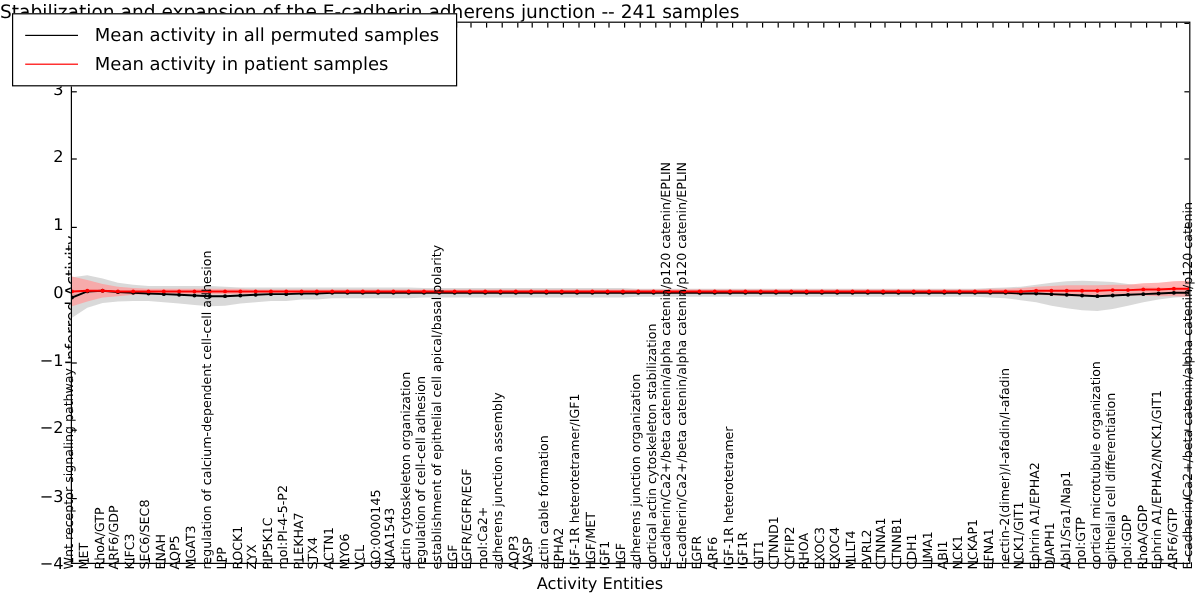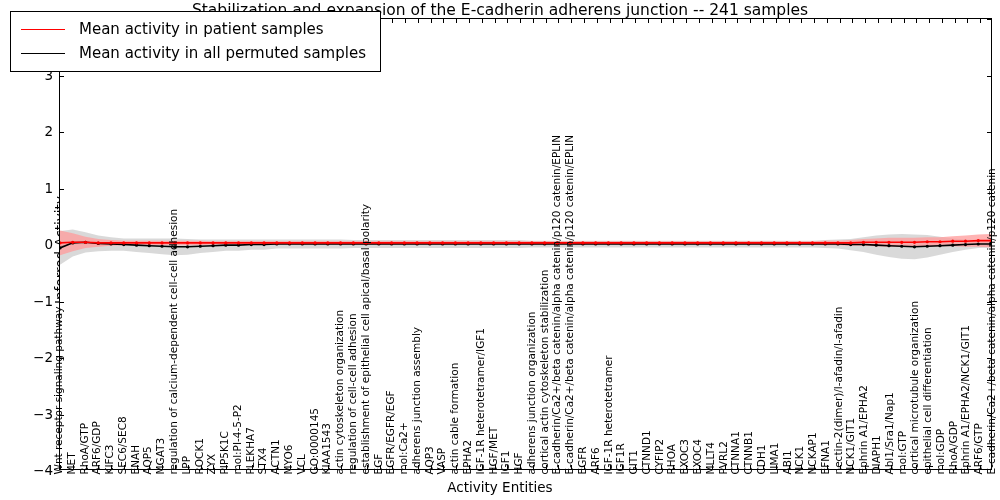--- a/index.html
+++ b/index.html
@@ -7,21 +7,21 @@
     width:1000px;height:500px;
     background:#ffffff;
     font-family:"DejaVu Sans", sans-serif;
     overflow:hidden;
   }
   #fig{position:relative;width:1000px;height:500px;}
 
   
   .title{
     position:absolute;left:0;top:1px;width:1000px;
-    text-align:center;font-size:15.5px;color:#000;
+    font-size:15.5px;color:#000;
     white-space:nowrap;
   }
 
   
   .axes{
     position:absolute;
     left:59px;top:18px;width:933px;height:452px;
     border:1.1px solid #000;
     box-sizing:border-box;
     background:#fff;
@@ -502,22 +502,22 @@
       <div class="xtl" style="left: 898.658px;">RhoA/GDP</div>
       <div class="xtl" style="left: 911.438px;">Ephrin A1/EPHA2/NCK1/GIT1</div>
       <div class="xtl" style="left: 924.219px;">ARF6/GTP</div>
       <div class="xtl" style="left: 937px;">E-cadherin/Ca2+/beta catenin/alpha catenin/p120 catenin</div>
     </div>
 
   <div class="xlabel">Activity Entities</div>
 
   <div class="legend">
     <div class="legrow">
+      <span class="legline"></span>
+      <span class="legtxt">Mean activity in all permuted samples</span>
+    </div>
+    <div class="legrow">
       <span class="legline red"></span>
       <span class="legtxt">Mean activity in patient samples</span>
     </div>
-    <div class="legrow">
-      <span class="legline"></span>
-      <span class="legtxt">Mean activity in all permuted samples</span>
-    </div>
   </div>
 
 </div>
 
 </body></html>

